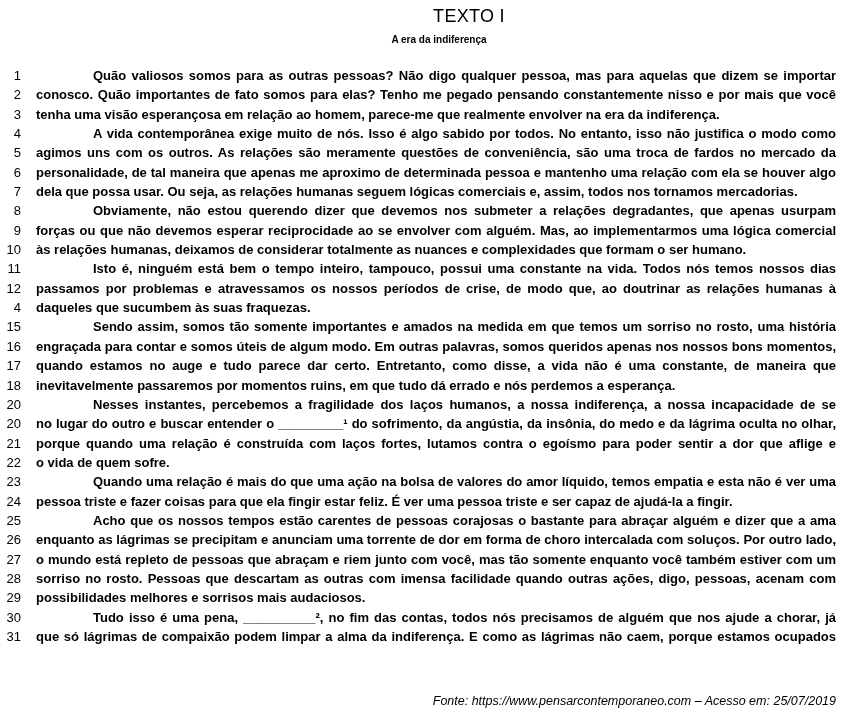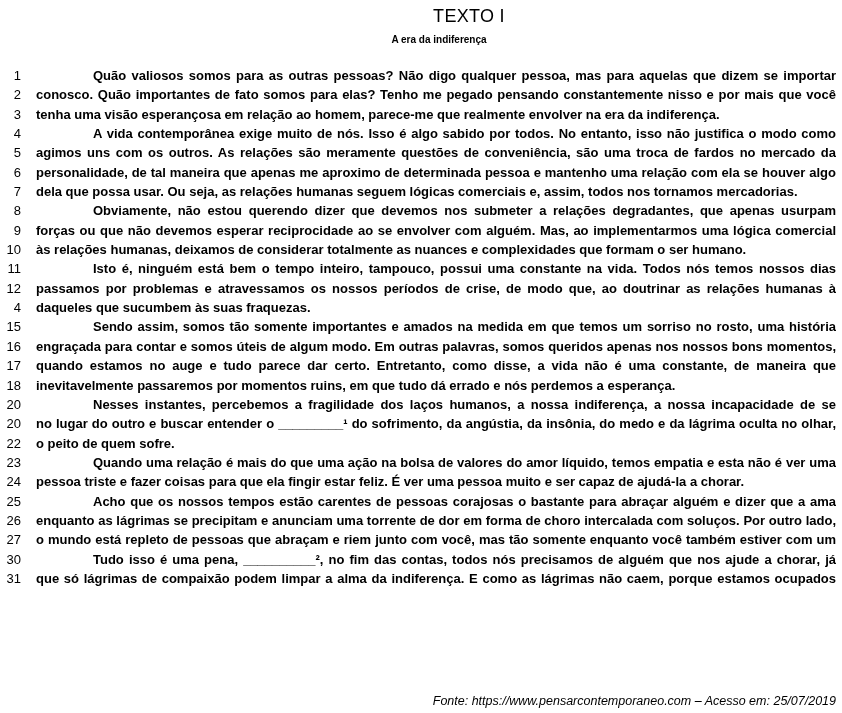--- a/index.html
+++ b/index.html
@@ -141,44 +141,56 @@
       </div>
       <div class="line">
         <span class="num">20</span>
         <span class="txt j ind">Nesses instantes, percebemos a fragilidade dos laços humanos, a nossa indiferença, a nossa incapacidade de se colocar</span>
       </div>
       <div class="line">
         <span class="num">20</span>
         <span class="txt j">no lugar do outro e buscar entender o _________¹ do sofrimento, da angústia, da insônia, do medo e da lágrima oculta no olhar,</span>
       </div>
       <div class="line">
+        <span class="num">21</span>
+        <span class="txt j">porque quando uma relação é construída com laços fortes, lutamos contra o egoísmo para poder sentir a dor que aflige e esmaga</span>
+      </div>
+      <div class="line">
         <span class="num">22</span>
-        <span class="txt">o peito de quem sofre.</span>
+        <span class="txt">o vida de quem sofre.</span>
       </div>
       <div class="line">
         <span class="num">23</span>
         <span class="txt j ind">Quando uma relação é mais do que uma ação na bolsa de valores do amor líquido, temos empatia e esta não é ver uma</span>
       </div>
       <div class="line">
         <span class="num">24</span>
-        <span class="txt">pessoa triste e fazer coisas para que ela fingir estar feliz. É ver uma pessoa muito e ser capaz de ajudá-la a chorar.</span>
+        <span class="txt">pessoa triste e fazer coisas para que ela fingir estar feliz. É ver uma pessoa triste e ser capaz de ajudá-la a fingir.</span>
       </div>
       <div class="line">
         <span class="num">25</span>
         <span class="txt j ind">Acho que os nossos tempos estão carentes de pessoas corajosas o bastante para abraçar alguém e dizer que a ama</span>
       </div>
       <div class="line">
         <span class="num">26</span>
         <span class="txt j">enquanto as lágrimas se precipitam e anunciam uma torrente de dor em forma de choro intercalada com soluços. Por outro lado,</span>
       </div>
       <div class="line">
         <span class="num">27</span>
         <span class="txt j">o mundo está repleto de pessoas que abraçam e riem junto com você, mas tão somente enquanto você também estiver com um</span>
       </div>
       <div class="line">
+        <span class="num">28</span>
+        <span class="txt j">sorriso no rosto. Pessoas que descartam as outras com imensa facilidade quando outras ações, digo, pessoas, acenam com</span>
+      </div>
+      <div class="line">
+        <span class="num">29</span>
+        <span class="txt">possibilidades melhores e sorrisos mais audaciosos.</span>
+      </div>
+      <div class="line">
         <span class="num">30</span>
         <span class="txt j ind">Tudo isso é uma pena, __________², no fim das contas, todos nós precisamos de alguém que nos ajude a chorar, já</span>
       </div>
       <div class="line">
         <span class="num">31</span>
         <span class="txt j">que só lágrimas de compaixão podem limpar a alma da indiferença. E como as lágrimas não caem, porque estamos ocupados</span>
       </div>
     </div>
   <div class="source">Fonte: https://www.pensarcontemporaneo.com – Acesso em: 25/07/2019</div>
 </div>

